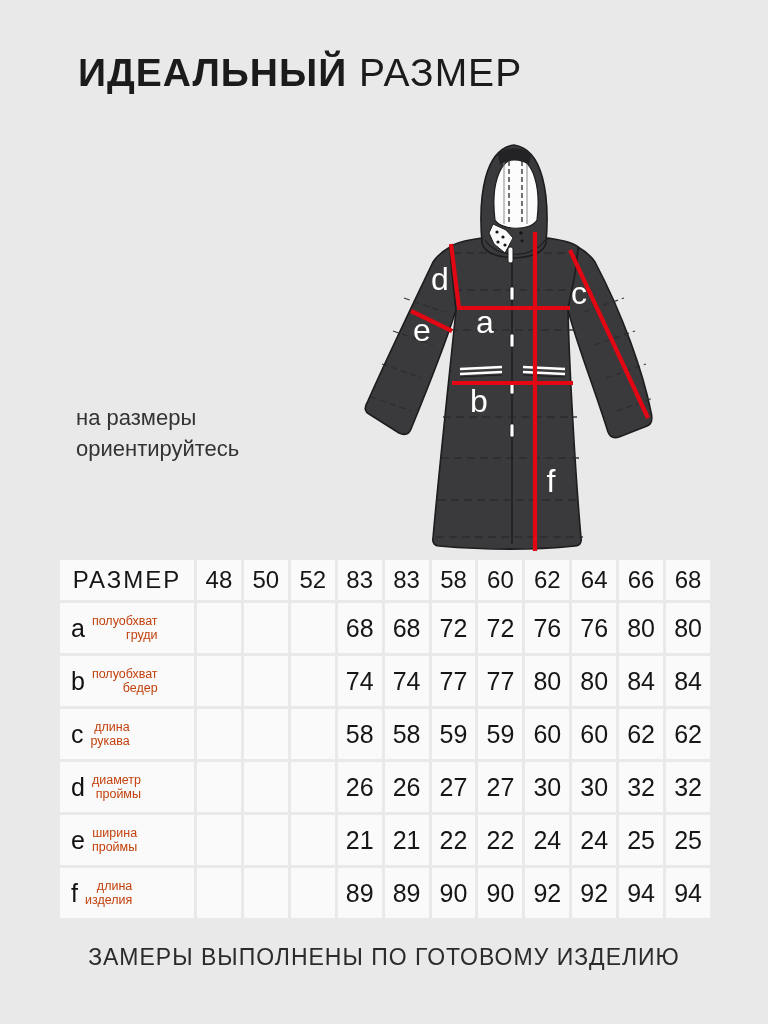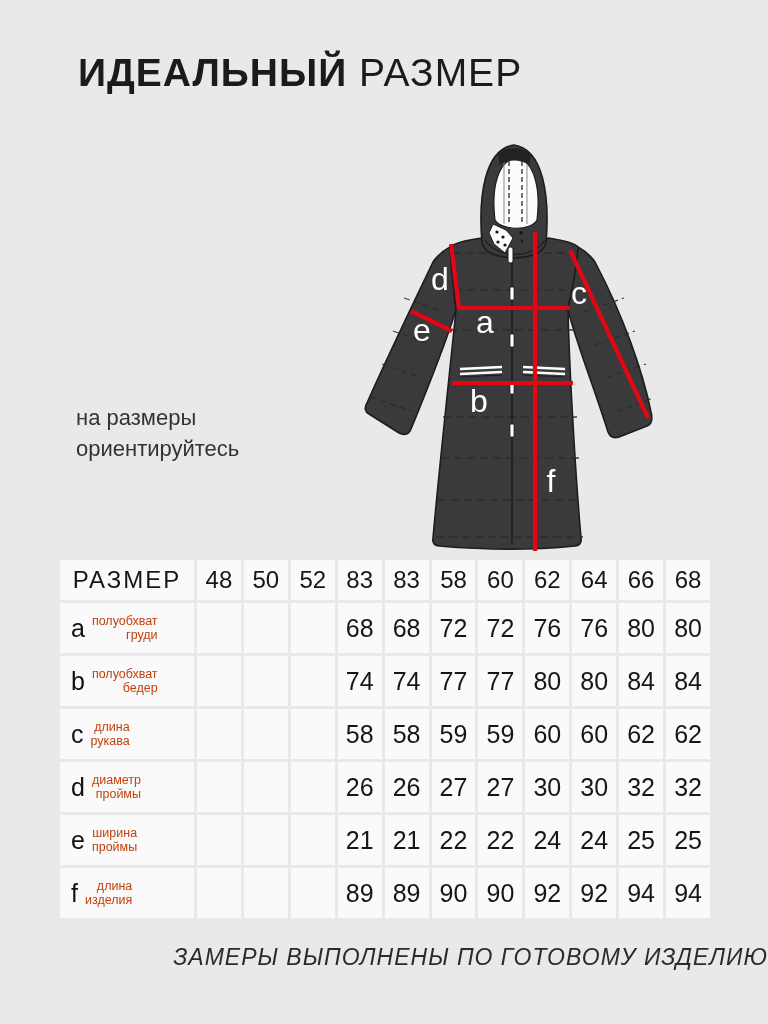--- a/index.html
+++ b/index.html
@@ -28,22 +28,22 @@
     background:#fafafa;display:flex;align-items:center;justify-content:center;
     color:#161616;
   }
   .header-cell{height:40px;font-size:24px;font-weight:500;}
   .size-label{letter-spacing:2px;}
   .value-cell{height:50px;font-size:25px;font-weight:400;}
   .label-cell{height:50px;justify-content:flex-start;padding-left:11px;}
   .row-letter{font-size:25px;margin-right:7px;color:#111;}
   .row-label-text{font-size:12.5px;line-height:1.15;color:#c2410c;text-align:right;}
   .footer{
-    position:absolute;left:0;right:0;top:944px;text-align:right;
-    font-size:23px;letter-spacing:1px;color:#2b2b2b;font-weight:400;font-style:italic;
+    position:absolute;left:0;right:0;top:944px;text-align:center;
+    font-size:23px;letter-spacing:1px;color:#2b2b2b;font-weight:400;
   }
 </style>
 </head>
 <body>
 
 <div class="title">
   <div><span class="bold">ИДЕАЛЬНЫЙ</span> <span>РАЗМЕР</span></div>
 </div>
 
 <div class="note">

